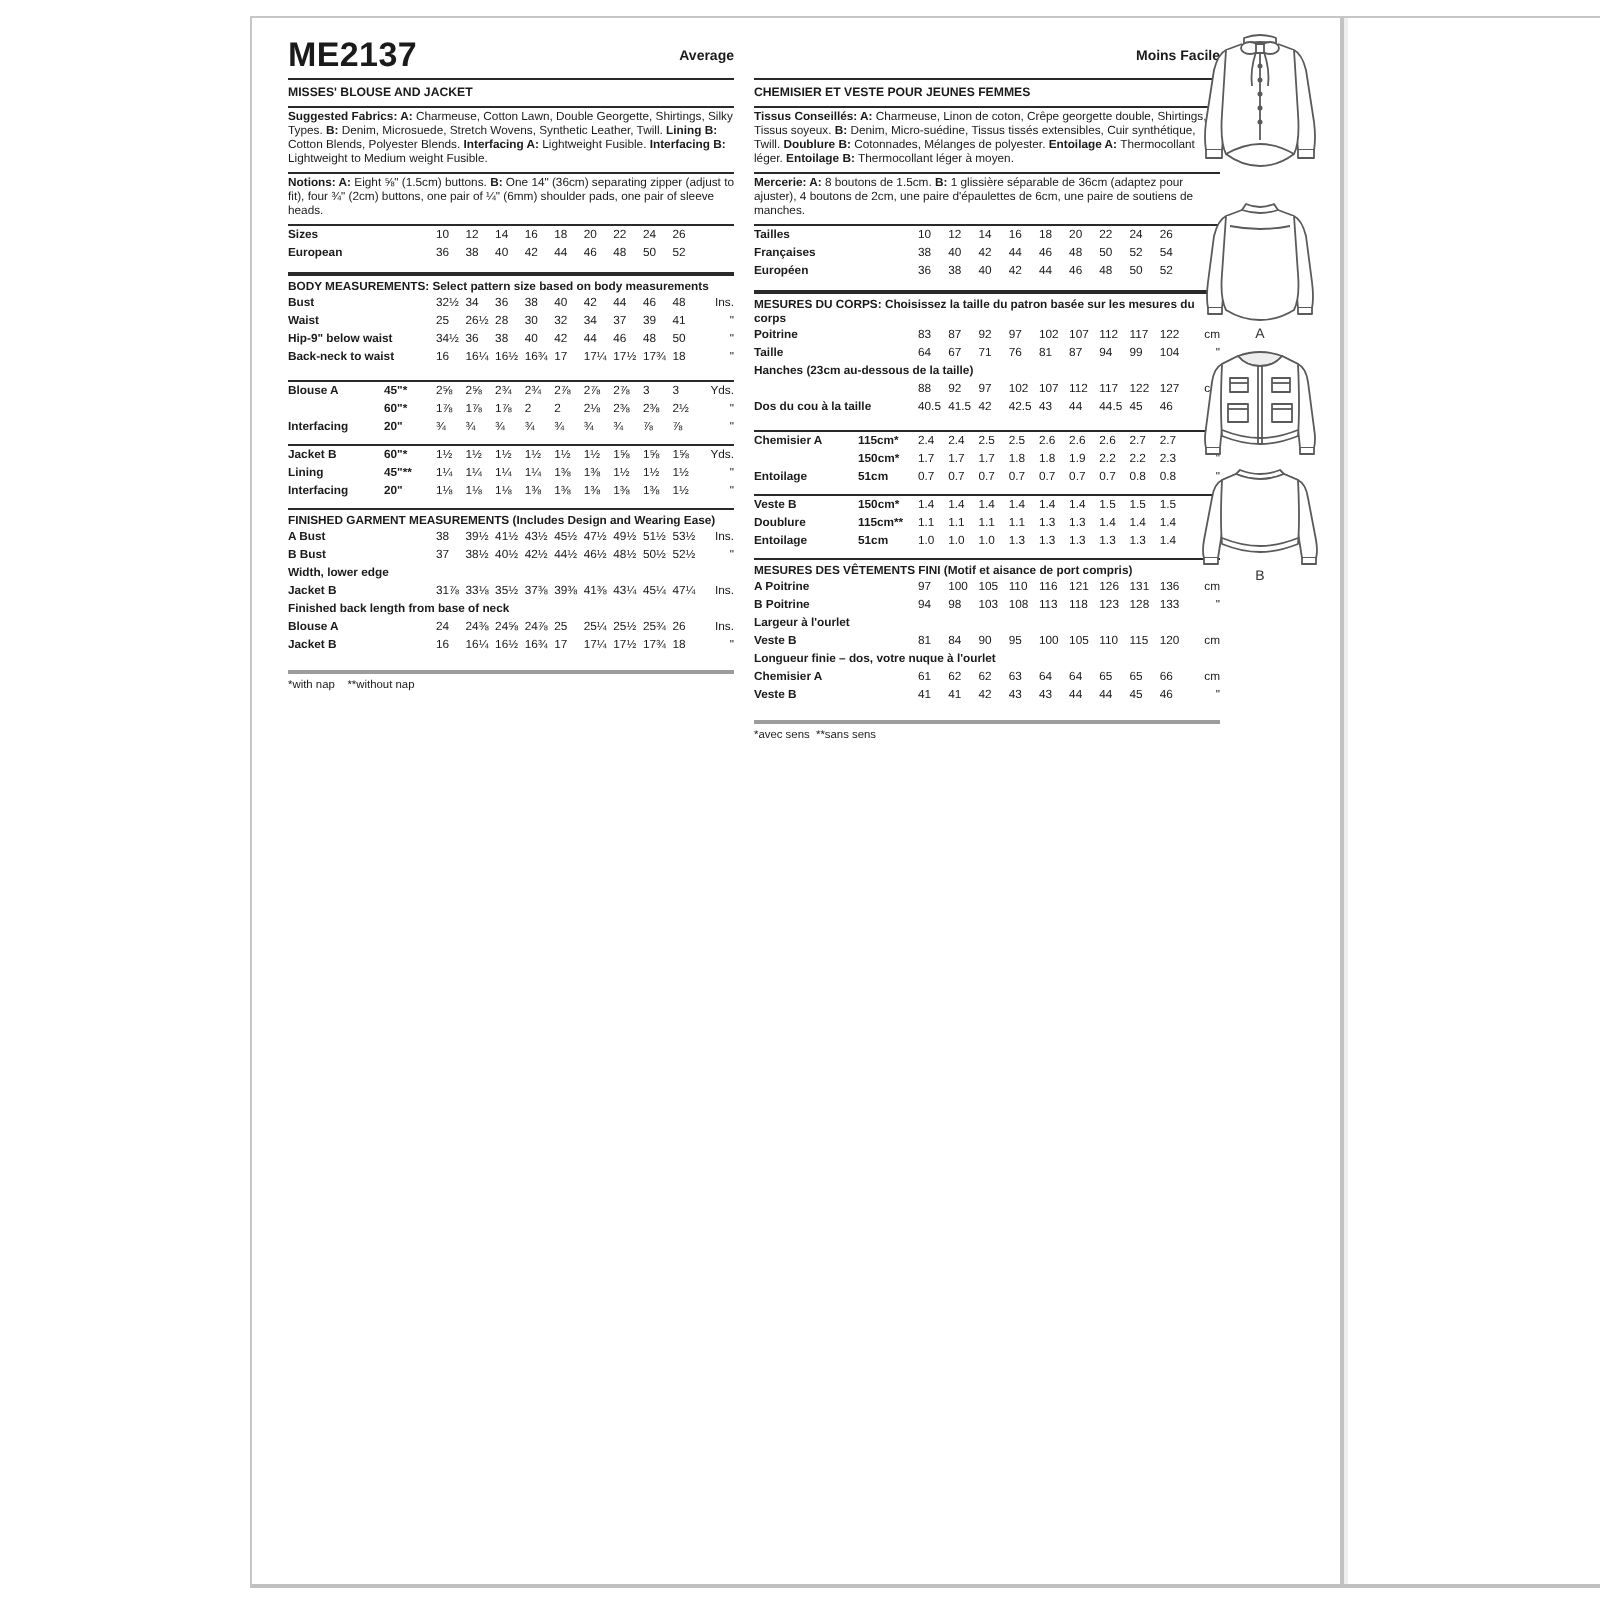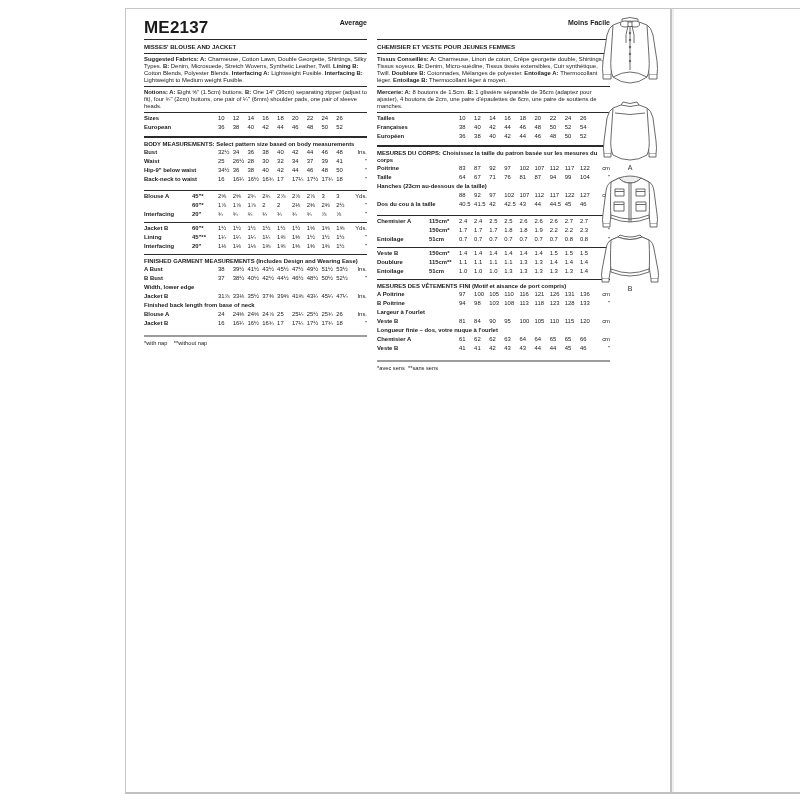--- a/index.html
+++ b/index.html
@@ -5,21 +5,21 @@
   html,body{margin:0;padding:0;background:#ffffff;width:800px;height:800px;
     font-family:"Liberation Sans",sans-serif;color:#1a1a1a;}
   .canvas{position:relative;width:800px;height:800px;overflow:hidden;background:#fff;}
   .sheet{position:absolute;left:125px;top:8px;width:675px;height:783px;background:#fff;
     border-top:1px solid #c6c6c6;border-left:1px solid #c6c6c6;border-bottom:2px solid #c0c0c0;}
   .fold-line{position:absolute;left:544px;top:0;width:2px;height:100%;
     background:#c2c2c2;border-right:2px solid #efefef;}
   .col{position:absolute;top:10px;font-size:5.9px;line-height:7px;}
   .col-en{left:18px;width:223px;}
   .col-fr{left:251px;width:233px;}
-  .hdr{display:flex;justify-content:space-between;align-items:flex-start;margin-bottom:2px;gap:22px;}
+  .hdr{display:flex;justify-content:space-between;align-items:center;margin-bottom:2px;gap:22px;}
   .code{font-size:17px;font-weight:bold;letter-spacing:.2px;line-height:18px;}
   .level{font-size:7px;font-weight:bold;}
   .rule{border-top:1px solid #2a2a2a;margin:2px 0;}
   .rule-thick{border-top:2px solid #2a2a2a;margin:3px 0 2px 0;}
   .rule-gray{border-top:2px solid #9c9c9c;margin:6px 0 3px 0;}
   .doc-title{font-weight:bold;font-size:6.1px;padding:1px 0;}
   .para{margin:2px 0;text-align:left;}
   .para b{font-weight:bold;}
   .tbl{width:100%;}
   .row{display:grid;align-items:baseline;min-height:9px;}

